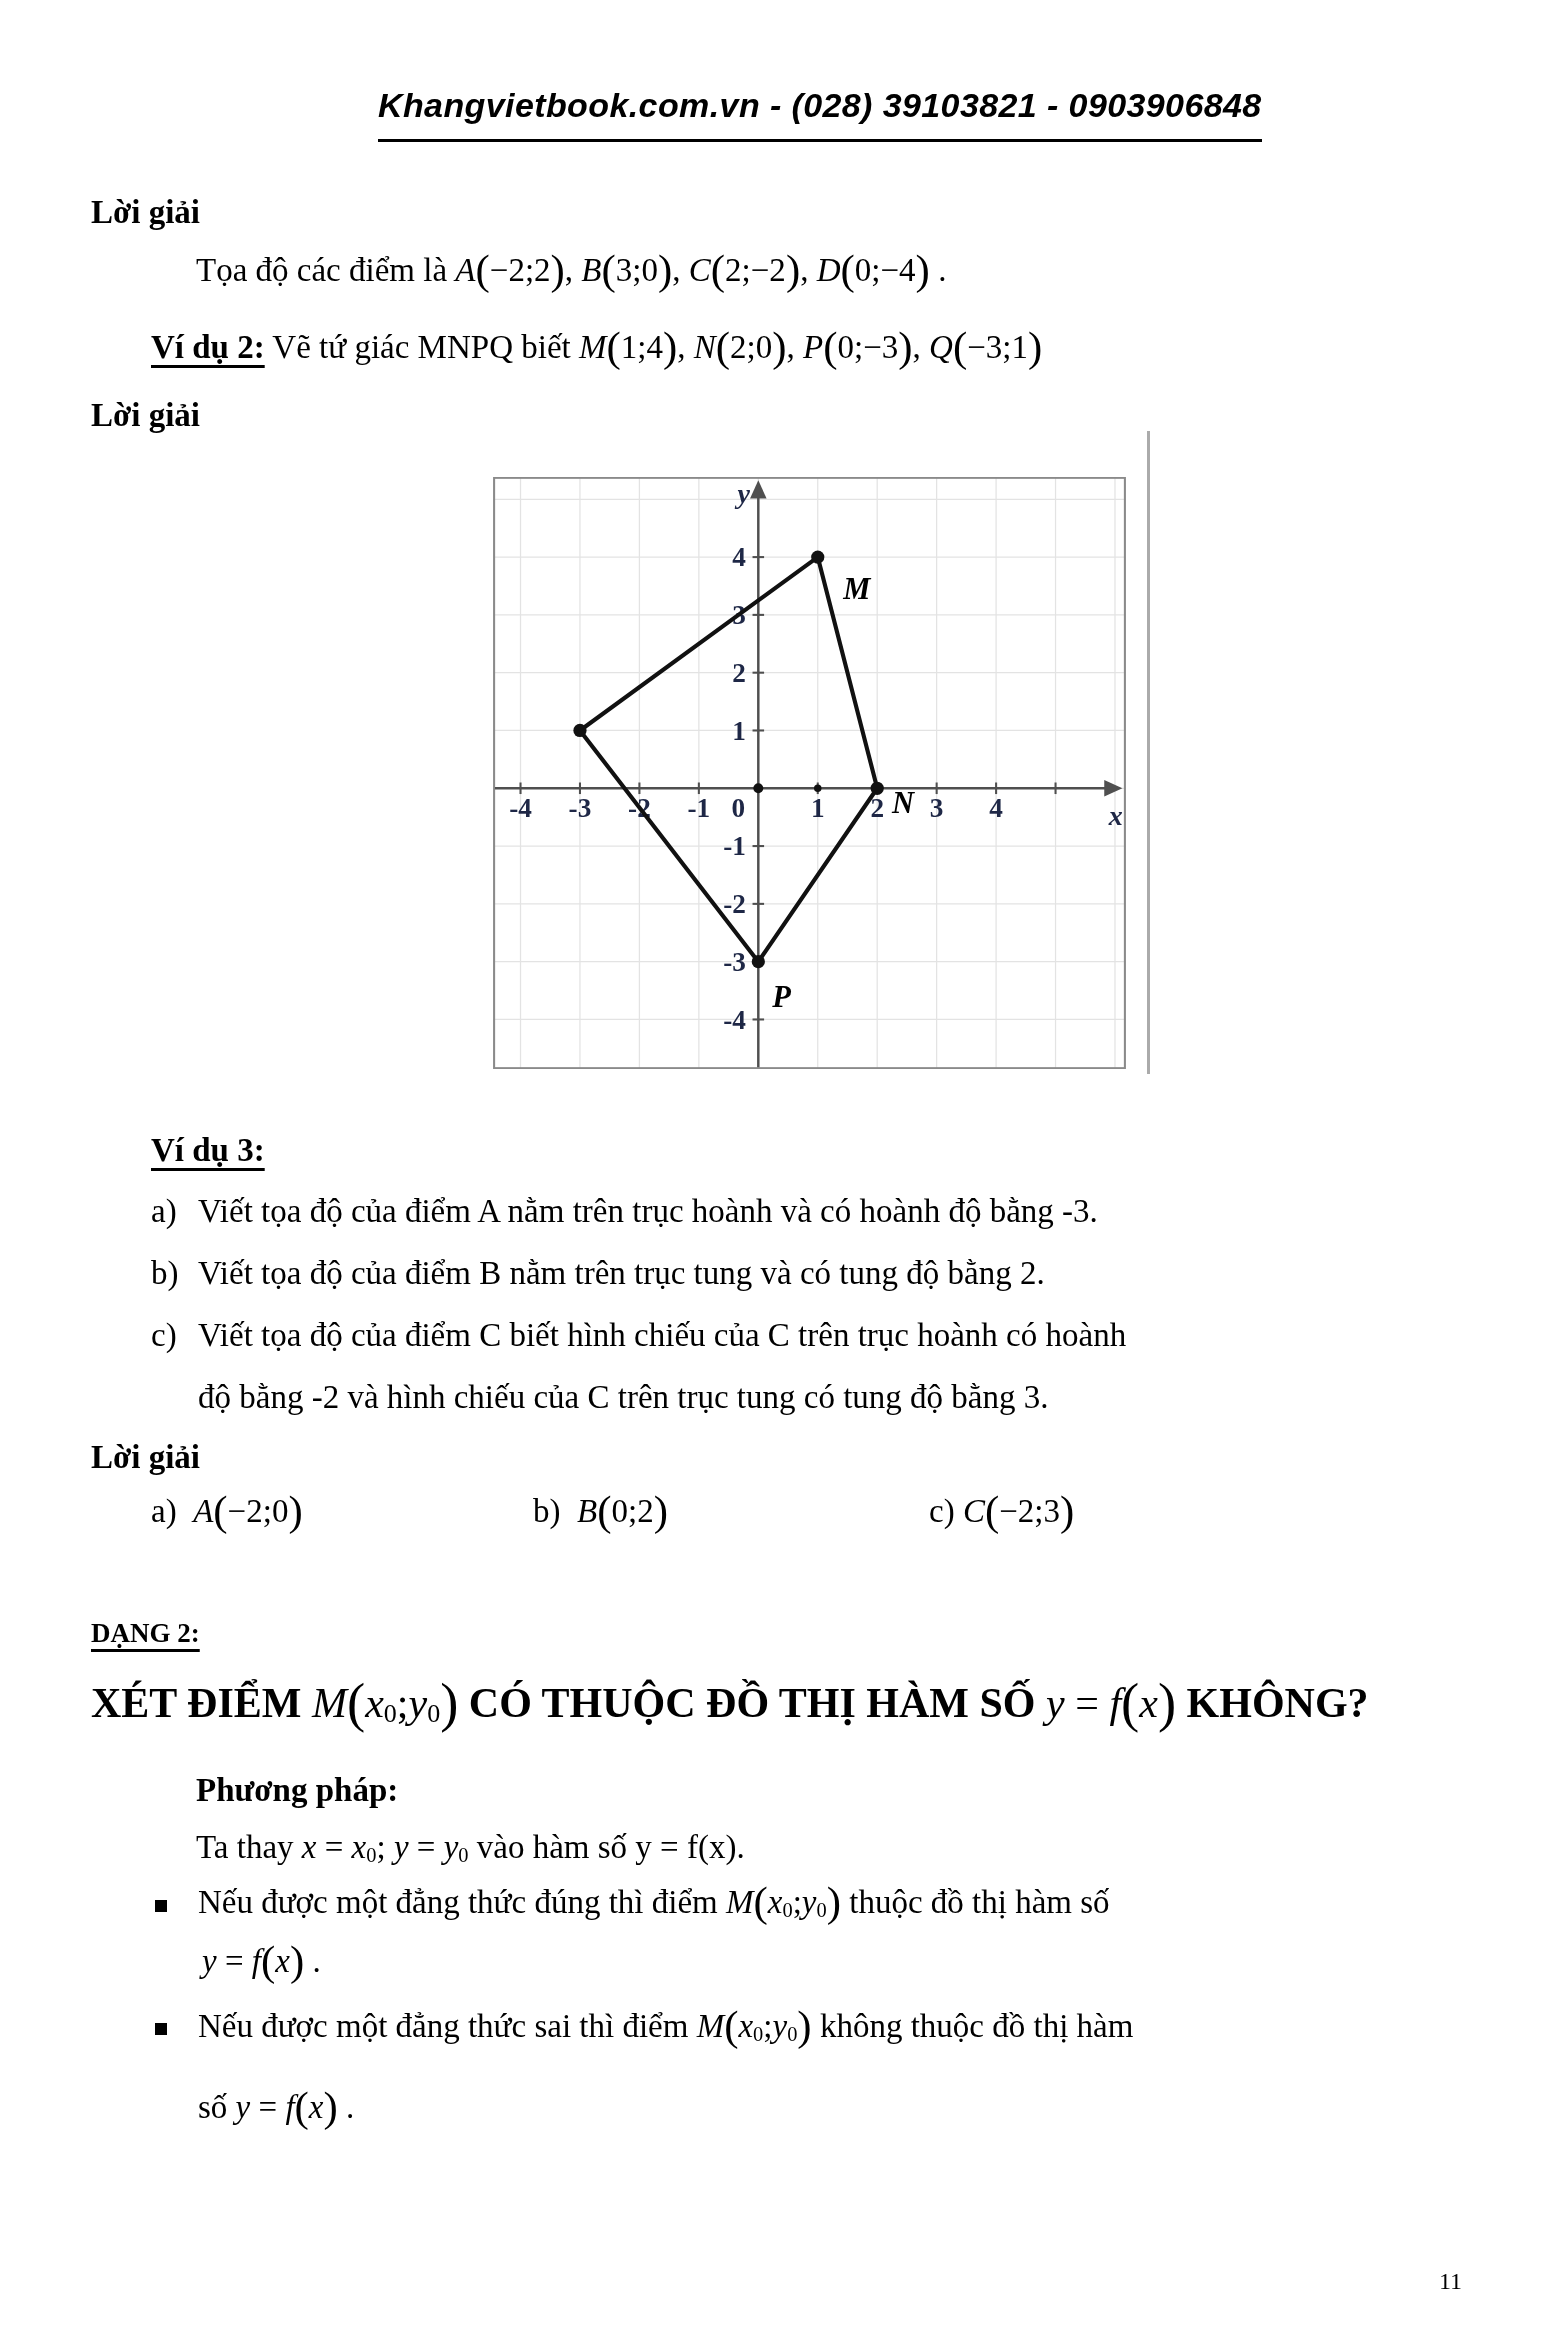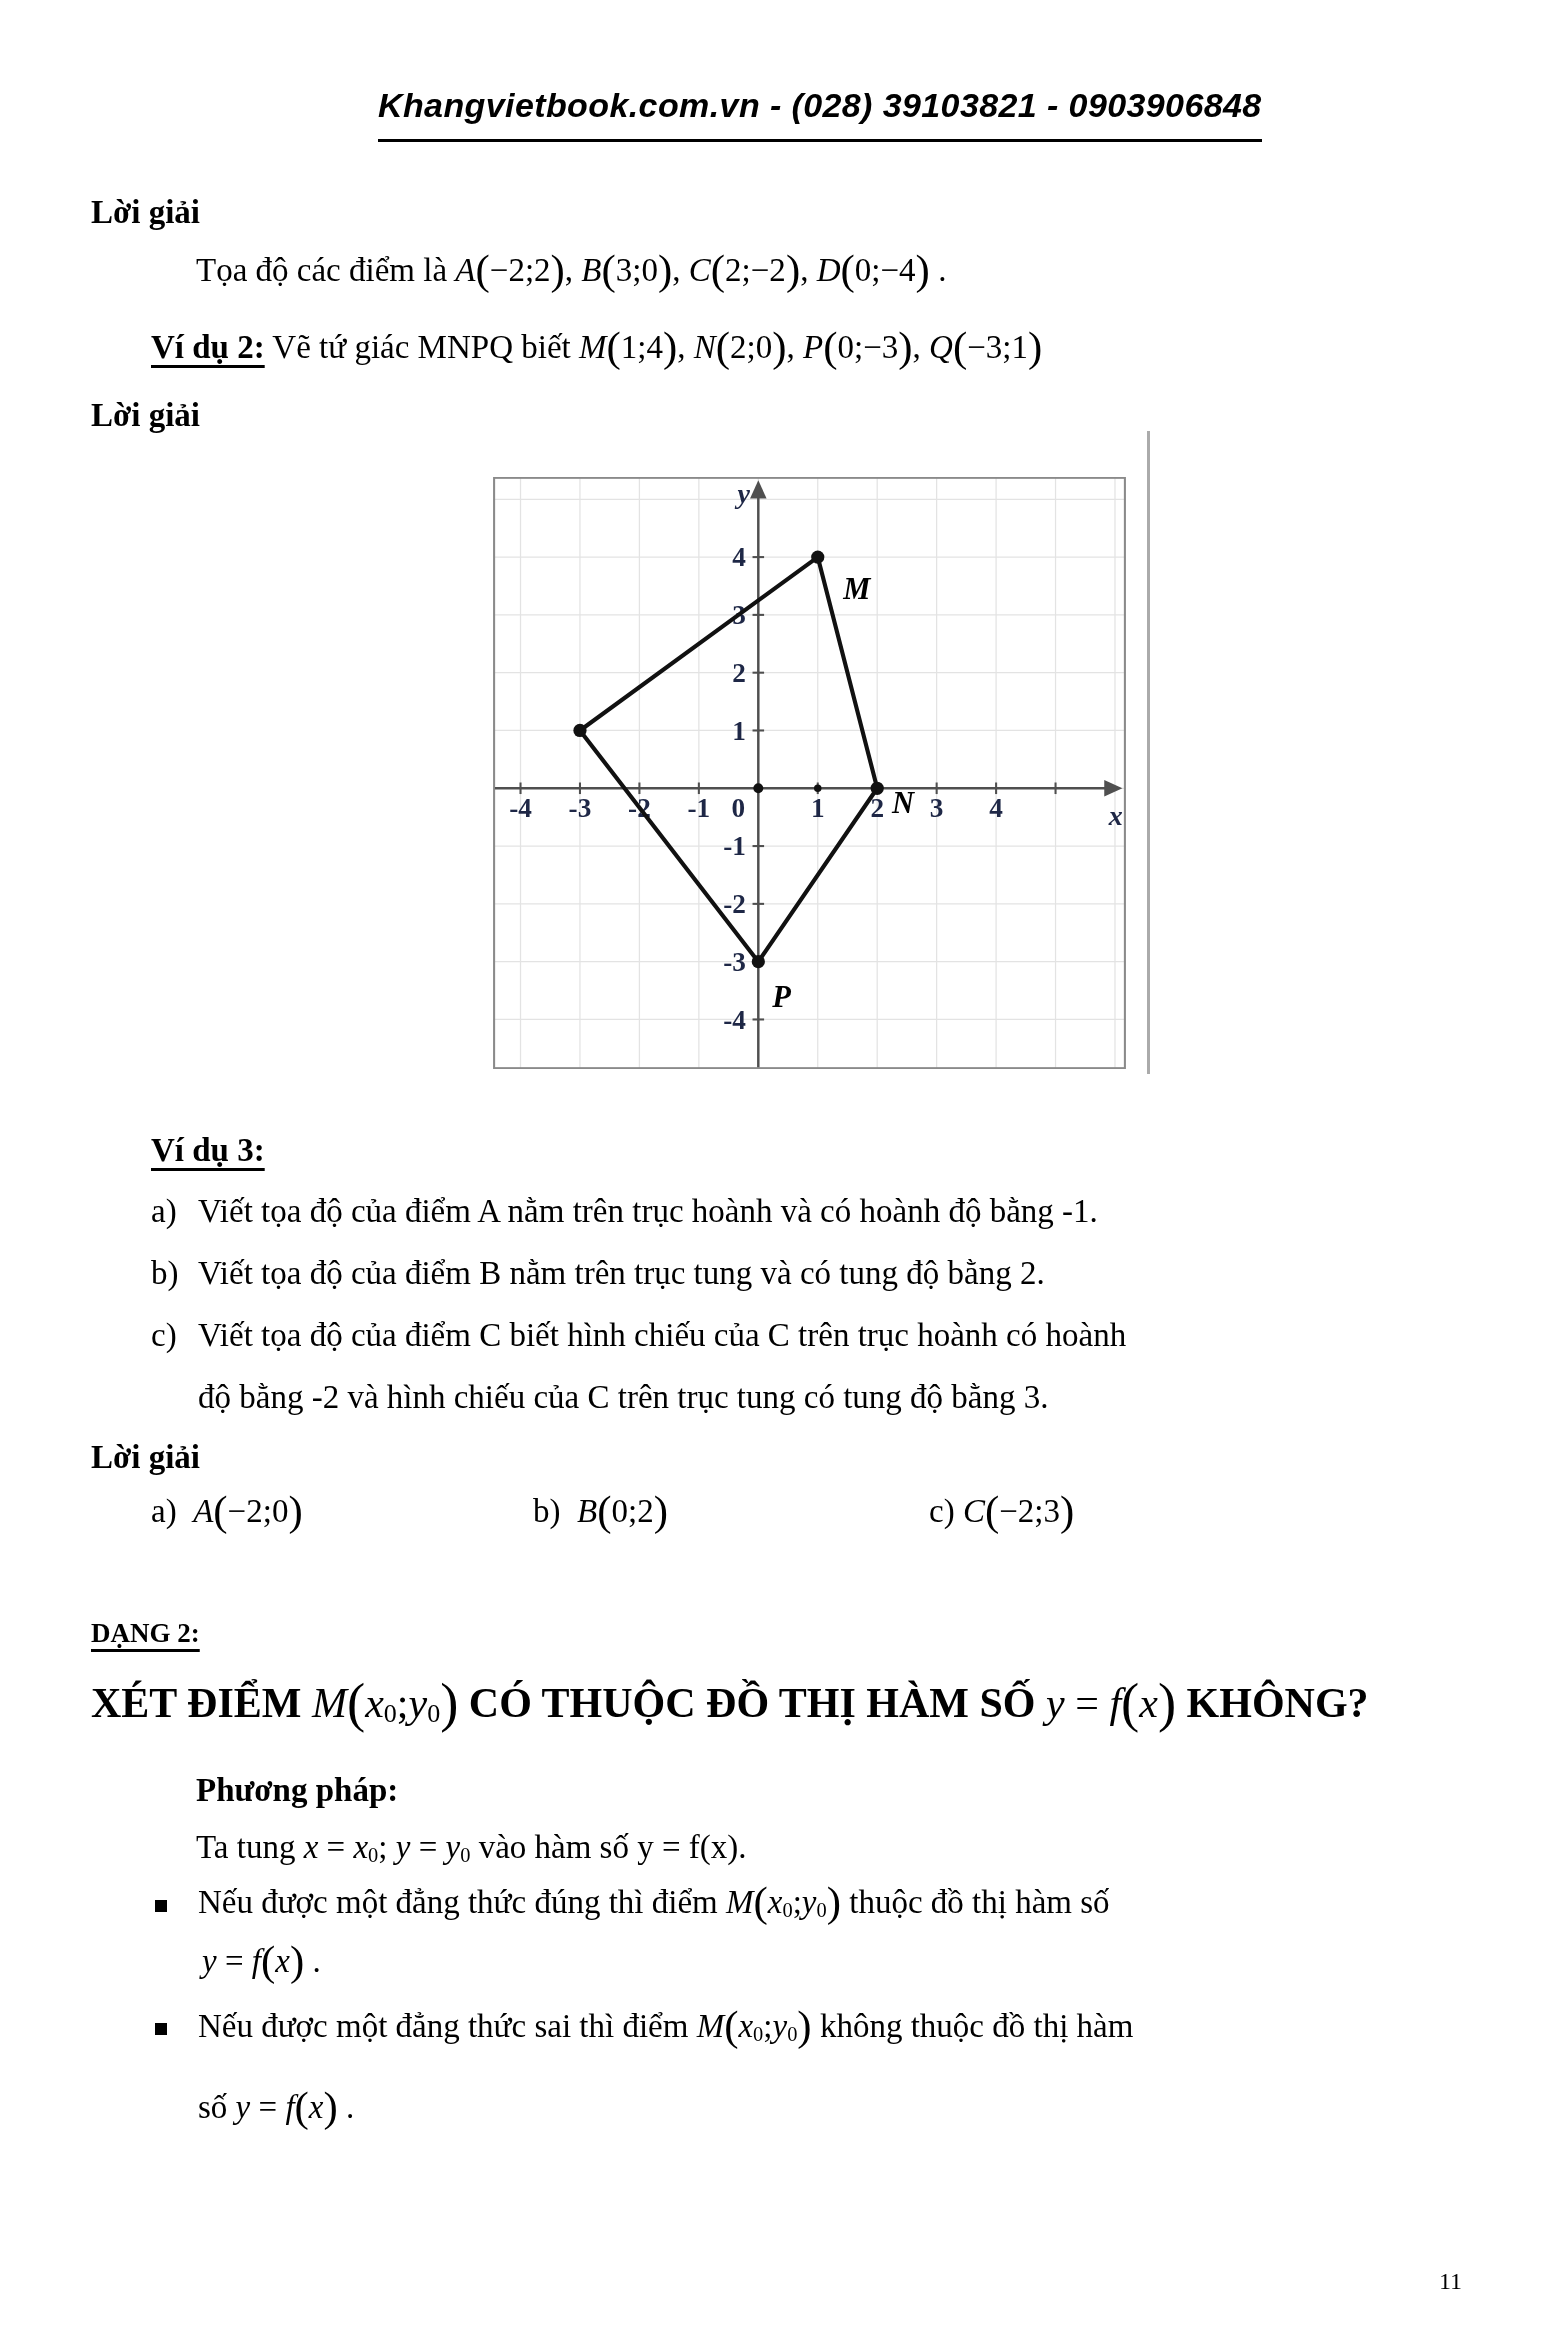--- a/index.html
+++ b/index.html
@@ -114,21 +114,21 @@
     <text x="-82" y="374" class="gvl">Q</text>
   </svg>
 
 <div class="abs" style="left:1147px;top:431px;width:2.5px;height:643px;background:#ababab"></div>
 
 <div class="abs t" style="left:151px;top:1130px">
   <span class="bu">Ví dụ 3:</span>
 </div>
 
 <div class="abs t" style="left:151px;top:1191px">
-  <span class="marker">a)</span><span>Viết tọa độ của điểm A nằm trên trục hoành và có hoành độ bằng -1.</span>
+  <span class="marker">a)</span><span>Viết tọa độ của điểm A nằm trên trục hoành và có hoành độ bằng -3.</span>
 </div>
 
 <div class="abs t" style="left:151px;top:1253px">
   <span class="marker">b)</span><span>Viết tọa độ của điểm B nằm trên trục tung và có tung độ bằng 2.</span>
 </div>
 
 <div class="abs t" style="left:151px;top:1315px">
   <span class="marker">c)</span><span>Viết tọa độ của điểm C biết hình chiếu của C trên trục hoành có hoành</span>
 </div>
 
@@ -141,21 +141,21 @@
 <div class="abs t" style="left:929px;top:1491px"><span>c)&nbsp;</span><span class="m">C</span><span class="p">(</span><span>−2;3</span><span class="p">)</span></div>
 
 <div class="abs t center-col" style="top:1611px">
   <span class="bu dang">DẠNG 2:</span>
 </div>
 
 <div class="abs t center-col xet" style="top:1677px"><span class="b">XÉT ĐIỂM </span><span class="m">M</span><span class="p">(</span><span class="m">x</span><span class="s">0</span><span>;</span><span class="m">y</span><span class="s">0</span><span class="p">)</span><span class="b"> CÓ THUỘC ĐỒ THỊ HÀM SỐ </span><span class="m">y</span><span> = </span><span class="m">f</span><span class="p">(</span><span class="m">x</span><span class="p">)</span><span class="b"> KHÔNG?</span></div>
 
 <div class="abs t bold" style="left:196px;top:1770px">Phương pháp:</div>
 
-<div class="abs t" style="left:196px;top:1827px"><span>Ta tung </span><span class="m">x</span><span> = </span><span class="m">x</span><span class="s">0</span><span>; </span><span class="m">y</span><span> = </span><span class="m">y</span><span class="s">0</span><span> vào hàm số y = f(x).</span></div>
+<div class="abs t" style="left:196px;top:1827px"><span>Ta thay </span><span class="m">x</span><span> = </span><span class="m">x</span><span class="s">0</span><span>; </span><span class="m">y</span><span> = </span><span class="m">y</span><span class="s">0</span><span> vào hàm số y = f(x).</span></div>
 
 <div class="abs bullet-sq" style="left:155px;top:1900px"></div>
 <div class="abs t" style="left:198px;top:1882px"><span>Nếu được một đẳng thức đúng thì điểm </span><span class="m">M</span><span class="p">(</span><span class="m">x</span><span class="s">0</span><span>;</span><span class="m">y</span><span class="s">0</span><span class="p">)</span><span> thuộc đồ thị hàm số</span></div>
 <div class="abs t" style="left:202px;top:1941px"><span class="m">y</span><span> = </span><span class="m">f</span><span class="p">(</span><span class="m">x</span><span class="p">)</span><span> .</span></div>
 
 <div class="abs bullet-sq" style="left:155px;top:2023px"></div>
 <div class="abs t" style="left:198px;top:2006px"><span>Nếu được một đẳng thức sai thì điểm </span><span class="m">M</span><span class="p">(</span><span class="m">x</span><span class="s">0</span><span>;</span><span class="m">y</span><span class="s">0</span><span class="p">)</span><span> không thuộc đồ thị hàm</span></div>
 <div class="abs t" style="left:198px;top:2087px"><span>số </span><span class="m">y</span><span> = </span><span class="m">f</span><span class="p">(</span><span class="m">x</span><span class="p">)</span><span> .</span></div>
 
 <div class="abs pagenum" style="left:1439px;top:2268px">11</div>

